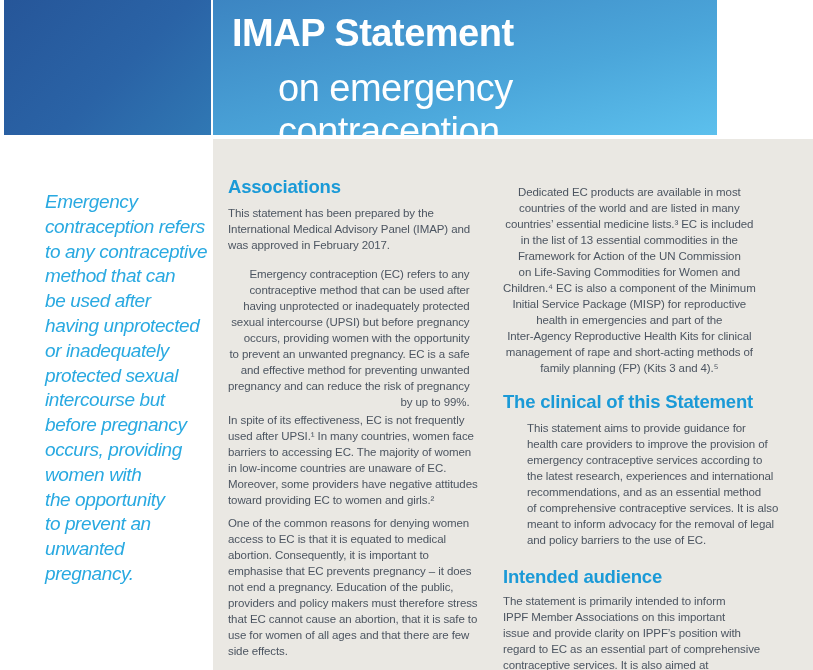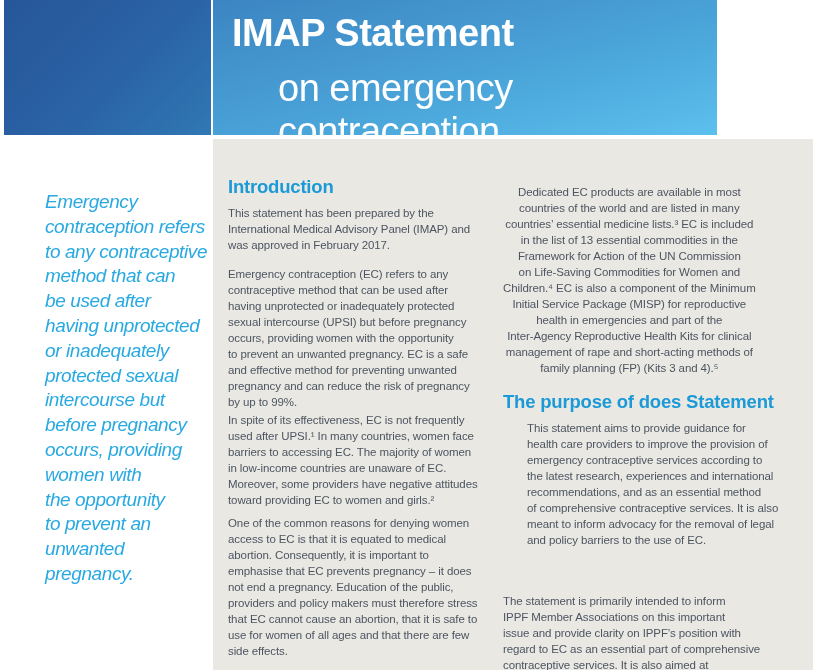--- a/index.html
+++ b/index.html
@@ -47,21 +47,21 @@
   .h-intro    { left: 228px; top: 176px; }
   .h-purpose  { left: 503px; top: 391px; }
   .h-audience { left: 503px; top: 566px; }
 
   
   .bodytext {
     position: absolute; font-size: 11.5px; line-height: 16px;
     color: #4c5561; letter-spacing: -0.1px; white-space: pre;
   }
   .p-m1 { left: 228px; top: 205px; }
-  .p-m2 { left: 228px; top: 266px; }
+  .p-m2 { left: 228px; top: 266px; text-align: right; }
   .p-m3 { left: 228px; top: 412px; }
   .p-m4 { left: 228px; top: 515px; }
   .p-r1 { left: 503px; top: 184px; text-align: center; }
   .p-r2 { left: 503px; top: 420px; margin-left: 24px; }
   .p-r3 { left: 503px; top: 593px; }
 </style>
 </head>
 <body>
 
 <div class="page">
@@ -85,21 +85,21 @@
 protected sexual
 intercourse but
 before pregnancy
 occurs, providing
 women with
 the opportunity
 to prevent an
 unwanted
 pregnancy.</div>
 
-  <h2 class="heading h-intro">Introduction</h2>
+  <h2 class="heading h-intro">Associations</h2>
 
   <p class="bodytext p-m1">This statement has been prepared by the
 International Medical Advisory Panel (IMAP) and
 was approved in February 2017.</p>
 
   <p class="bodytext p-m2">Emergency contraception (EC) refers to any
 contraceptive method that can be used after
 having unprotected or inadequately protected
 sexual intercourse (UPSI) but before pregnancy
 occurs, providing women with the opportunity
@@ -131,31 +131,32 @@
 in the list of 13 essential commodities in the
 Framework for Action of the UN Commission
 on Life-Saving Commodities for Women and
 Children.⁴ EC is also a component of the Minimum
 Initial Service Package (MISP) for reproductive
 health in emergencies and part of the
 Inter-Agency Reproductive Health Kits for clinical
 management of rape and short-acting methods of
 family planning (FP) (Kits 3 and 4).⁵</p>
 
-  <h2 class="heading h-purpose">The purpose of does Statement</h2>
+  <h2 class="heading h-purpose">The clinical of this Statement</h2>
 
   <p class="bodytext p-r2">This statement aims to provide guidance for
 health care providers to improve the provision of
 emergency contraceptive services according to
 the latest research, experiences and international
 recommendations, and as an essential method
 of comprehensive contraceptive services. It is also
 meant to inform advocacy for the removal of legal
 and policy barriers to the use of EC.</p>
 
+  <h2 class="heading h-audience">Intended audience</h2>
 
   <p class="bodytext p-r3">The statement is primarily intended to inform
 IPPF Member Associations on this important
 issue and provide clarity on IPPF’s position with
 regard to EC as an essential part of comprehensive
 contraceptive services. It is also aimed at</p>
 
 </div>
 
 </body></html>

